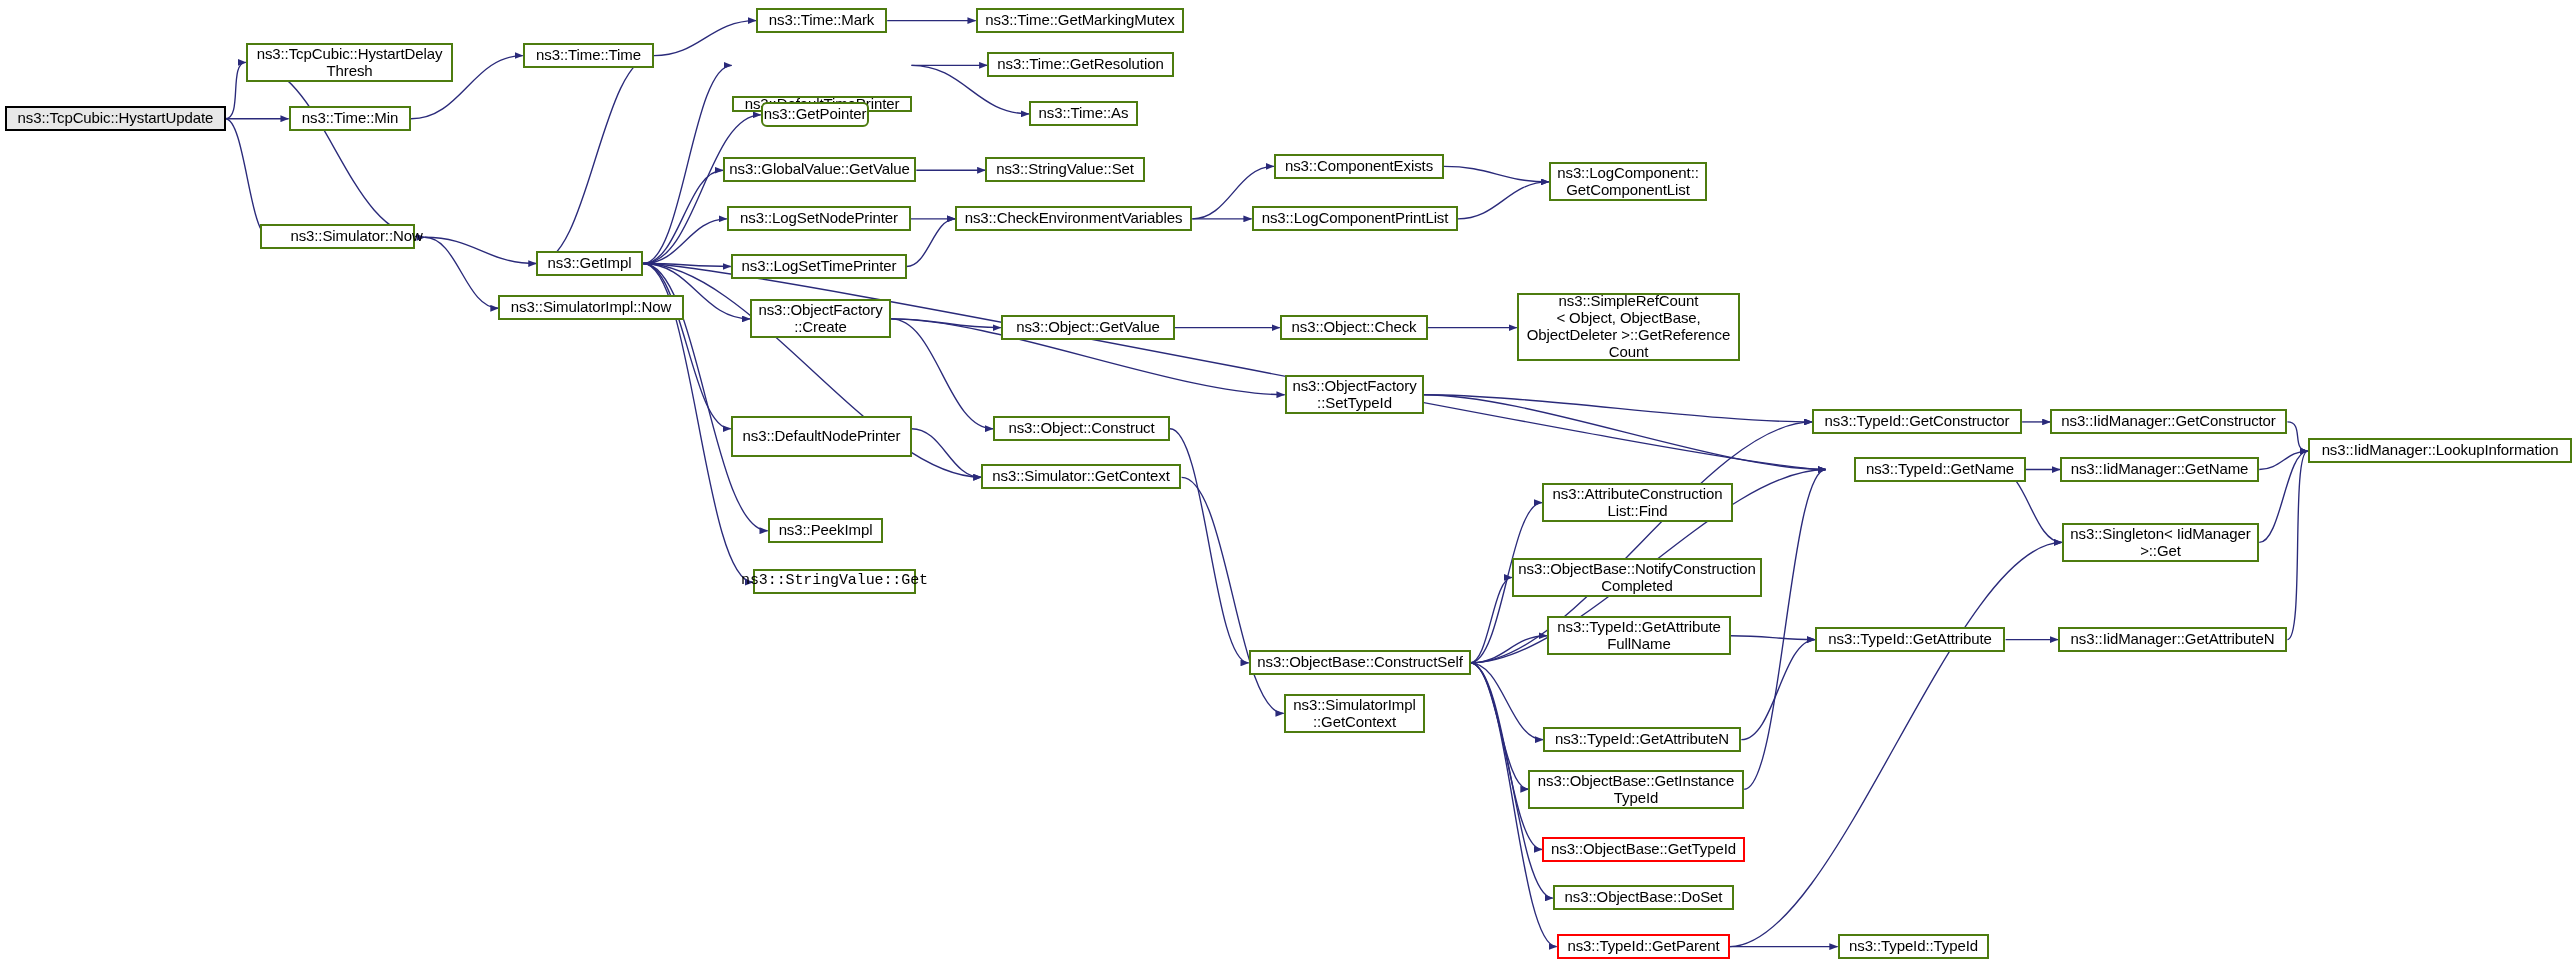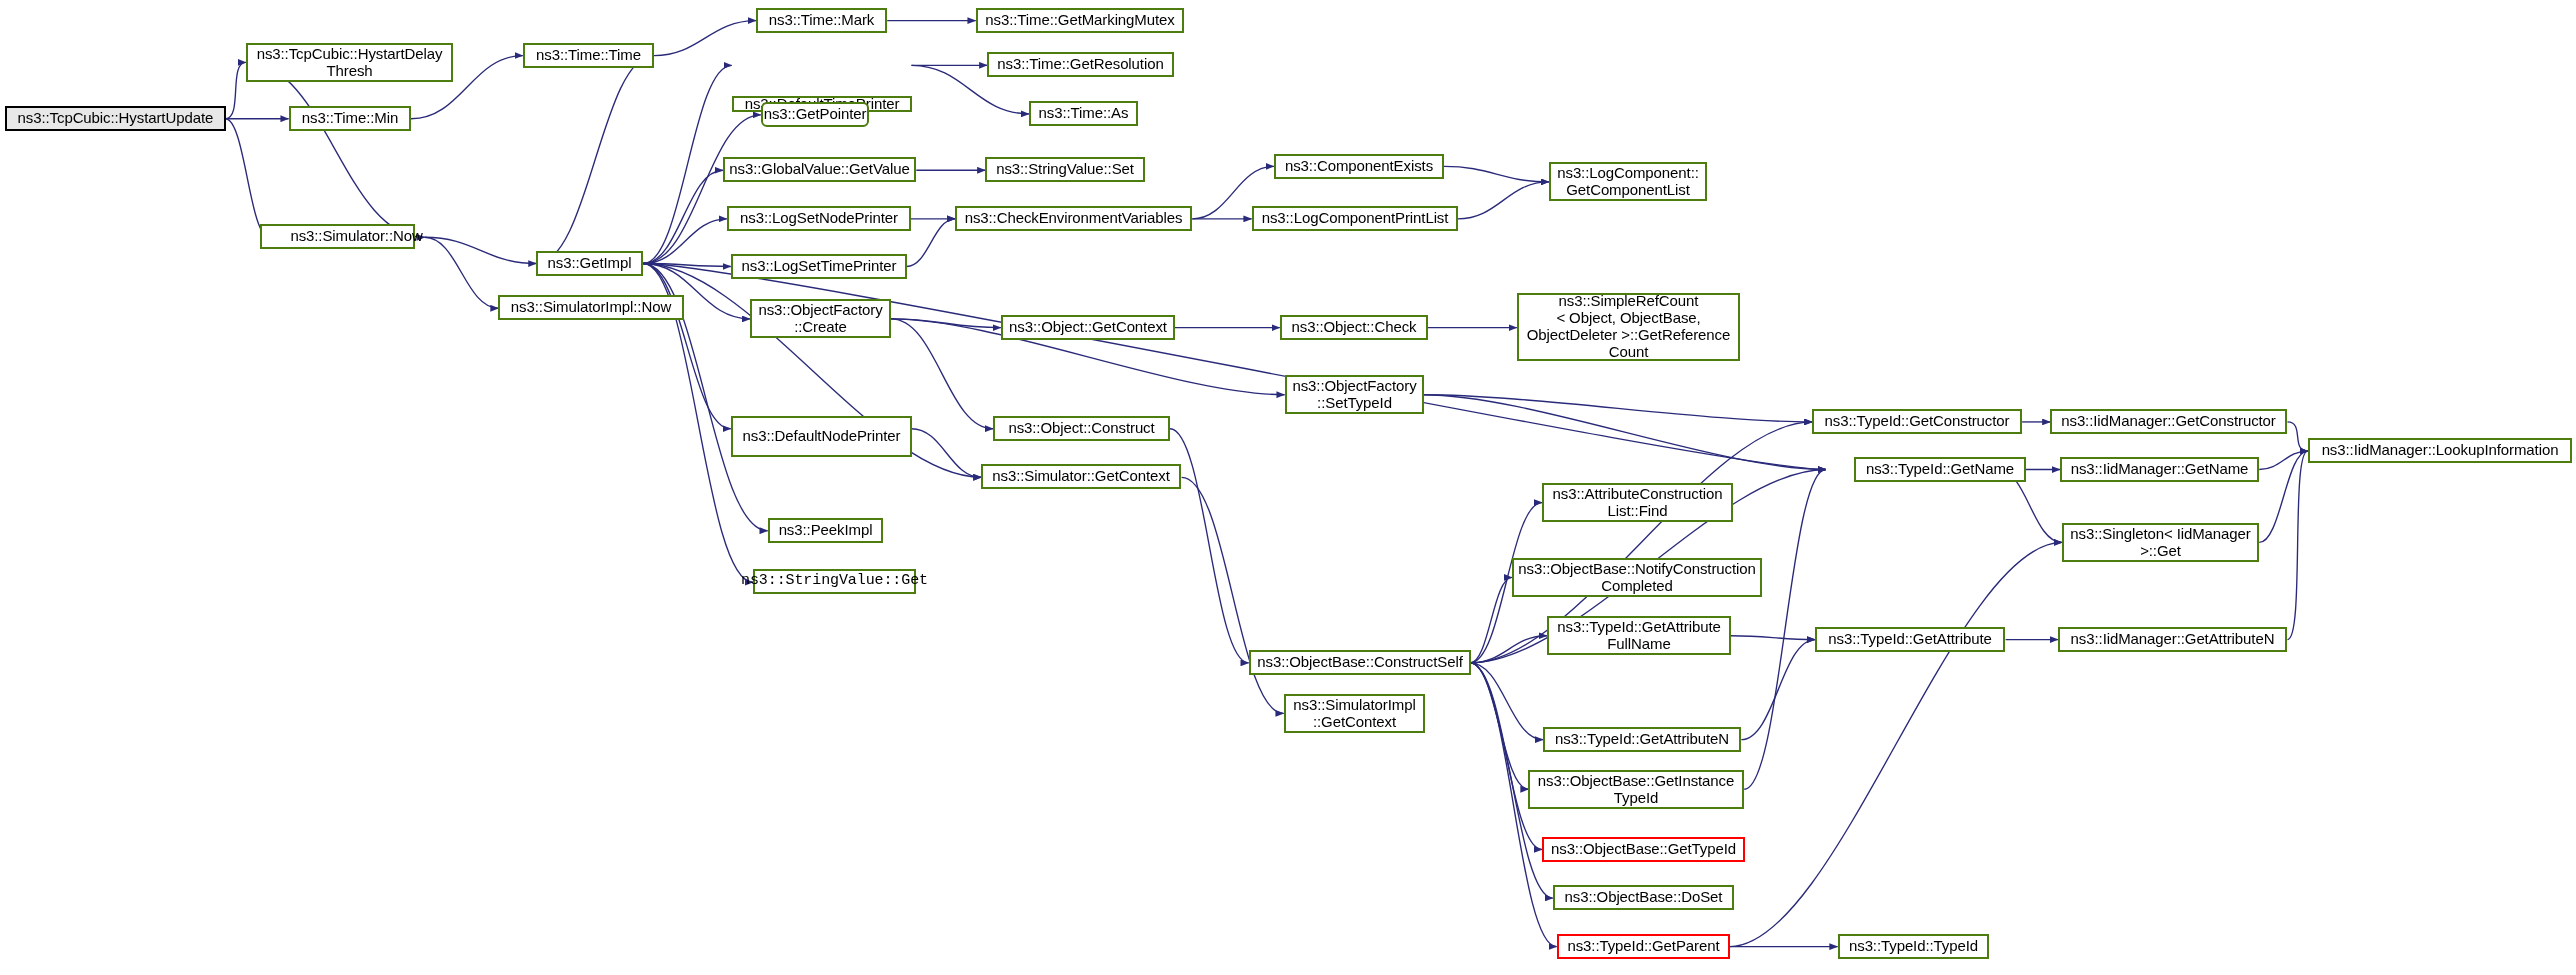--- a/index.html
+++ b/index.html
@@ -144,21 +144,21 @@
       <div class="node" style="left: 955px; top: 206px; width: 237px; height: 25px;">ns3::CheckEnvironmentVariables</div>
       <div class="node" style="left: 1274px; top: 154px; width: 170px; height: 25px;">ns3::ComponentExists</div>
       <div class="node" style="left: 1549px; top: 162px; width: 158px; height: 39px;">ns3::LogComponent::
 GetComponentList</div>
       <div class="node" style="left: 1252px; top: 206px; width: 206px; height: 25px;">ns3::LogComponentPrintList</div>
       <div class="node" style="left: 536px; top: 251px; width: 107px; height: 25px;">ns3::GetImpl</div>
       <div class="node" style="left: 731px; top: 254px; width: 176px; height: 25px;">ns3::LogSetTimePrinter</div>
       <div class="node" style="left: 498px; top: 295px; width: 186px; height: 25px;">ns3::SimulatorImpl::Now</div>
       <div class="node" style="left: 750px; top: 299px; width: 141px; height: 39px;">ns3::ObjectFactory
 ::Create</div>
-      <div class="node" style="left: 1001px; top: 315px; width: 174px; height: 25px;">ns3::Object::GetContext</div>
+      <div class="node" style="left: 1001px; top: 315px; width: 174px; height: 25px;">ns3::Object::GetValue</div>
       <div class="node" style="left: 1280px; top: 315px; width: 148px; height: 25px;">ns3::Object::Check</div>
       <div class="node" style="left: 1517px; top: 293px; width: 223px; height: 68px;">ns3::SimpleRefCount
 &lt; Object, ObjectBase,
 ObjectDeleter &gt;::GetReference
 Count</div>
       <div class="node" style="left: 1285px; top: 375px; width: 139px; height: 39px;">ns3::ObjectFactory
 ::SetTypeId</div>
       <div class="node" style="left: 993px; top: 416px; width: 177px; height: 25px;">ns3::Object::Construct</div>
       <div class="node" style="left: 731px; top: 416px; width: 181px; height: 41px;">ns3::DefaultNodePrinter</div>
       <div class="node" style="left: 1812px; top: 409px; width: 210px; height: 25px;">ns3::TypeId::GetConstructor</div>

